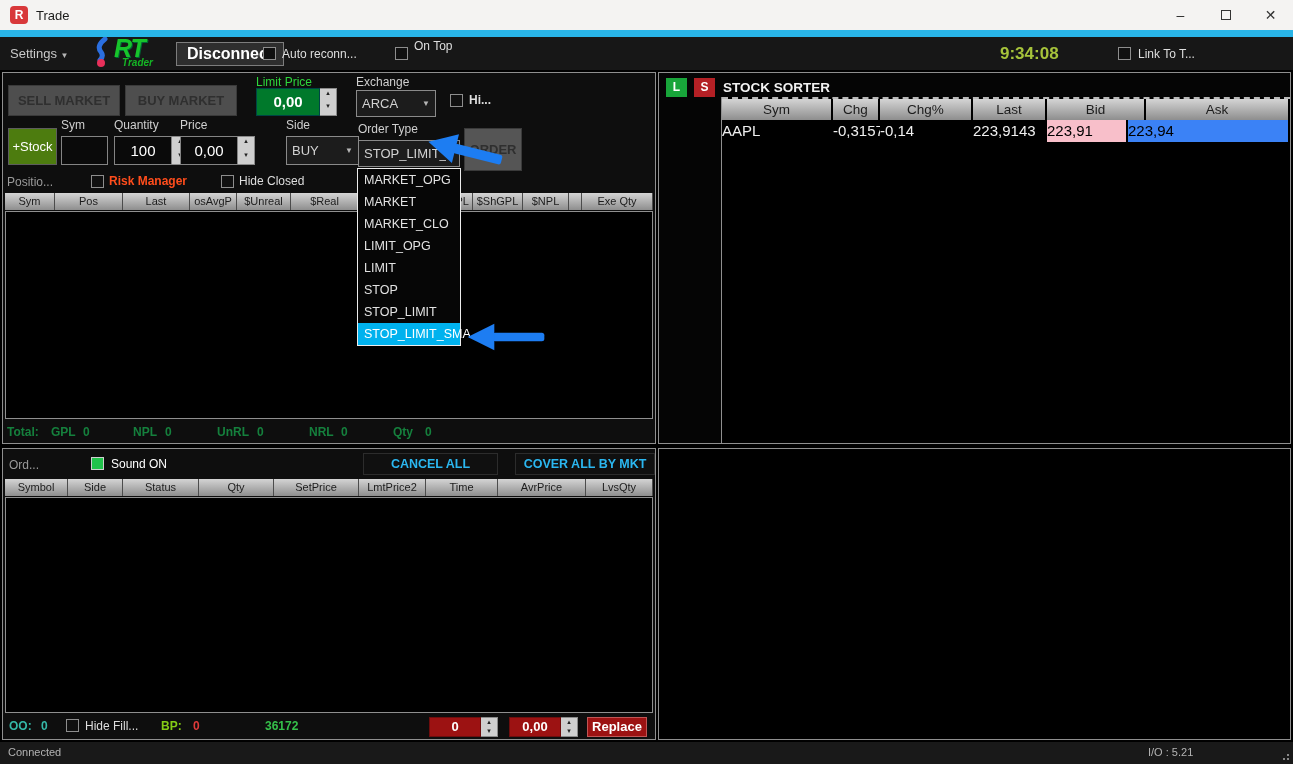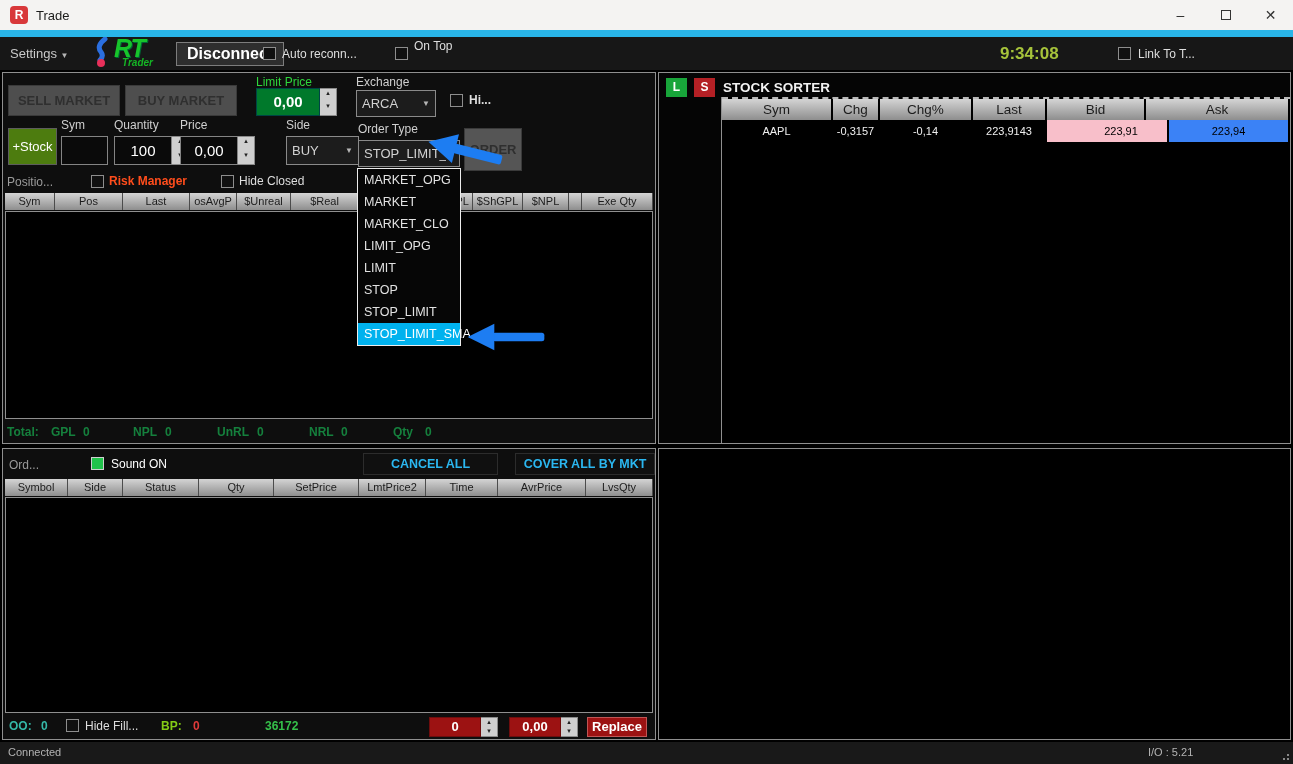--- a/index.html
+++ b/index.html
@@ -57,21 +57,21 @@
   .red-field { position:absolute; background:#9c1212; border:1px solid #6e0d0d; color:#fff; font-weight:bold; font-size:13px; text-align:center; line-height:18px; }
   .btn-replace { position:absolute; background:#9c1212; border:1px solid #c05555; color:#fff; font-weight:bold; font-size:13px; text-align:center; line-height:18px; }
 
   
   .ls-btn { position:absolute; width:21px; height:19px; font-size:12px; font-weight:bold; color:#fff; text-align:center; line-height:19px; }
   .sorter-title { position:absolute; color:#f2f2f2; font-weight:bold; font-size:13.5px; }
   .sorter-table { position:absolute; left:62px; top:24px; right:0; bottom:0; border-left:1px solid #8f8f8f; background:#000; }
   .srow { display:flex; border-top:2px dashed #b9b9b9; }
   .scell { background:linear-gradient(#d4d4d4,#8e8e8e); color:#1c1c1c; font-size:13.5px; height:21px; line-height:21px; text-align:center; border-right:2px solid #000; white-space:nowrap; overflow:hidden; }
   .drow { display:flex; }
-  .dcell { height:22px; line-height:22px; font-size:11px; text-align:center; border-right:2px solid #000; background:#000; color:#efefef; }
+  .dcell { height:22px; line-height:22px; font-size:15px; text-align:left; border-right:2px solid #000; background:#000; color:#efefef; }
   .dcell.bid { background:#f8bfca; color:#000; }
   .dcell.ask { background:#3b82f6; color:#000; }
 
   
   .dropdown { position:absolute; left:357px; top:168px; width:104px; background:#060606; border:1px solid #ececec; z-index:50; }
   .dd-item { height:22px; line-height:22px; padding-left:6px; color:#e2e2e2; font-size:12.5px; white-space:nowrap; }
   .dd-item.hl { background:#00b2ee; color:#fff; }
 
   .arrow { position:absolute; z-index:60; }
 
@@ -270,21 +270,21 @@
         <div class="scell" style="width:93px;">Chg%</div>
         <div class="scell" style="width:74px;">Last</div>
         <div class="scell" style="width:99px;">Bid</div>
         <div class="scell" style="flex:1;">Ask</div>
       </div>
       <div class="drow">
         <div class="dcell" style="width:111px;">AAPL</div>
         <div class="dcell" style="width:47px;">-0,3157</div>
         <div class="dcell" style="width:93px;">-0,14</div>
         <div class="dcell" style="width:74px;">223,9143</div>
-        <div class="dcell bid" style="width:122px;padding-left:28px;">223,91</div>
+        <div class="dcell bid" style="width:81px;">223,91</div>
         <div class="dcell ask" style="flex:1;">223,94</div>
       </div>
     </div>
   </div>
 
   <div class="panel" style="left:658px; top:448px; width:633px; height:292px; background:#000;"></div>
 
   <div class="dropdown">
     <div class="dd-item">MARKET_OPG</div>
     <div class="dd-item">MARKET</div>

